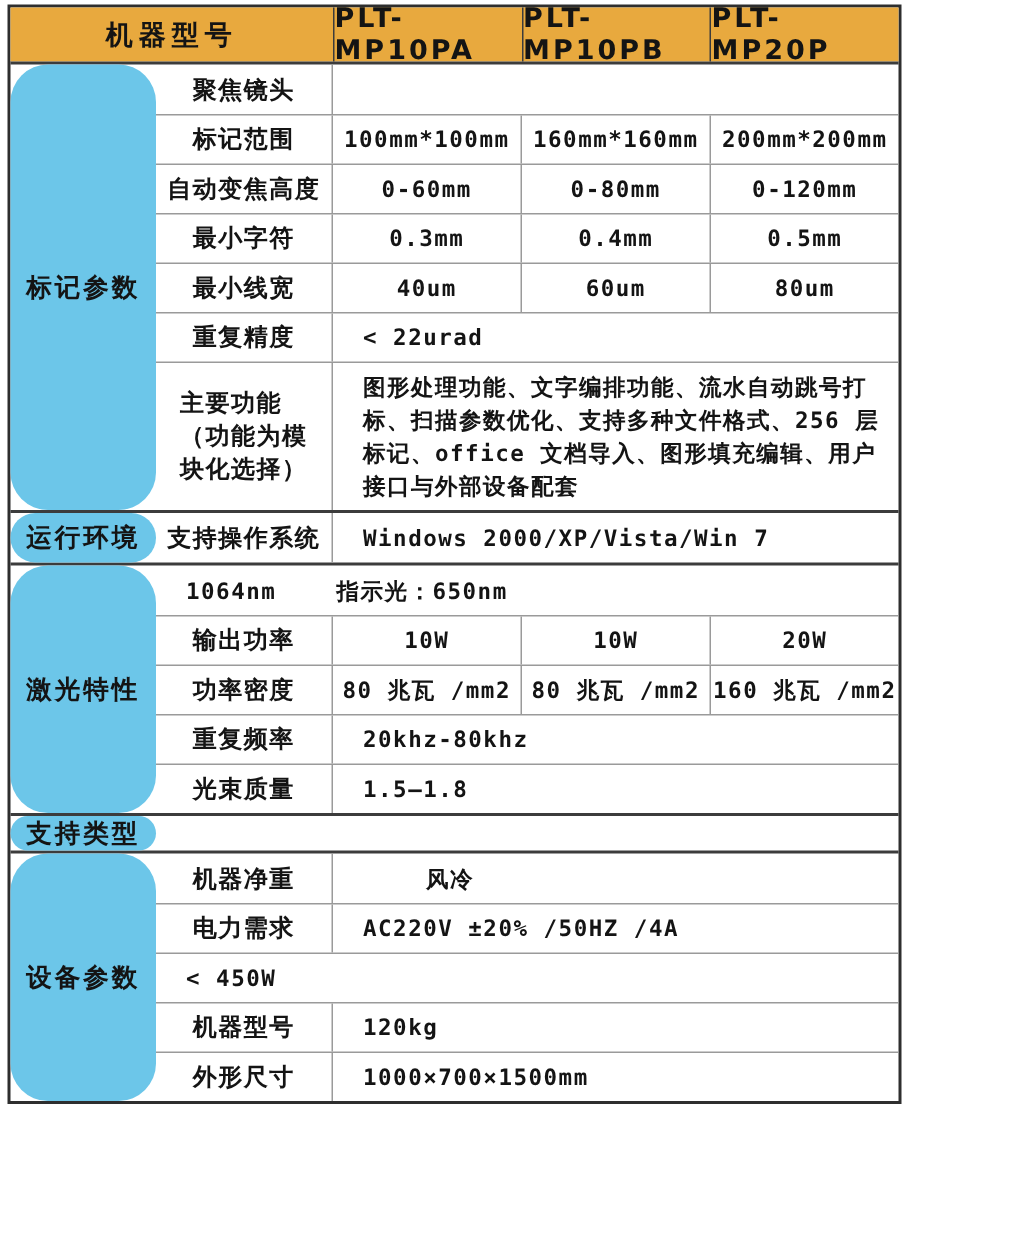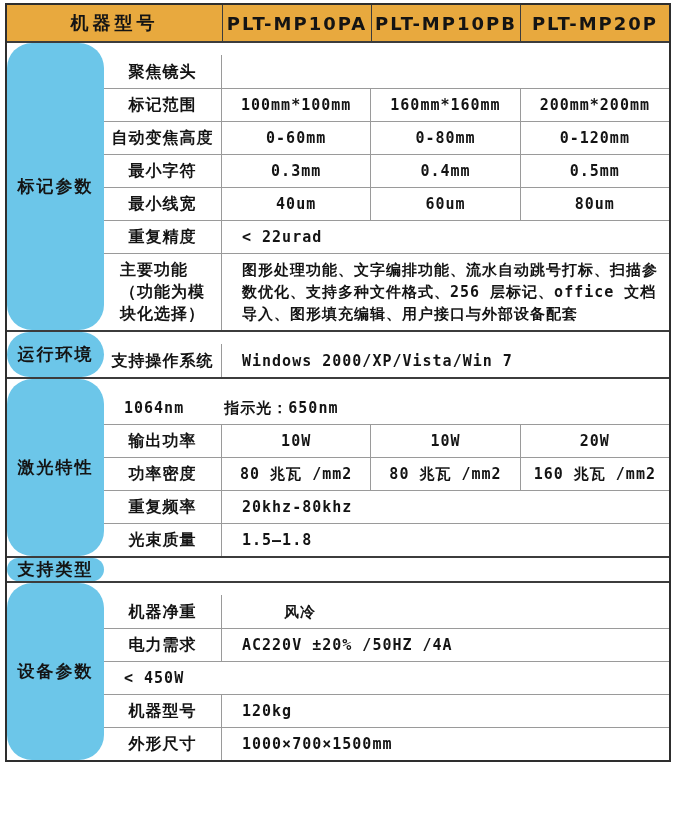--- a/index.html
+++ b/index.html
@@ -8,42 +8,42 @@
     --row-line:#9a9a9a;
     --section-line:#3c3c3c;
     --outer-border:#2e2e2e;
     --text:#141414;
   }
   *{box-sizing:border-box;margin:0;padding:0;}
   html,body{width:676px;height:835px;overflow:hidden;background:#ffffff;}
   body{font-family:"DejaVu Sans","Liberation Sans",sans-serif;color:var(--text);}
 
   .spec-table{
-    position:absolute;left:5px;top:3px;width:666px;
+    position:absolute;left:5px;top:3px;width:596px;
     border:2px solid var(--outer-border);
     background:#ffffff;
   }
 
   
   .hdr{
     display:flex;height:36px;background:var(--header-bg);
     font-weight:bold;font-size:18px;letter-spacing:2px;
   }
   .hdr > div{display:flex;align-items:center;justify-content:center;}
   .hdr-title{width:215px;letter-spacing:4px;}
   .hdr-model{flex:1;border-left:1px solid var(--section-line);}
 
   
   .section{display:flex;border-top:2px solid var(--section-line);}
   .section-name{
     width:97px;flex:0 0 97px;background:var(--section-bg);
     display:flex;align-items:center;justify-content:center;
     font-weight:bold;font-size:17px;letter-spacing:2px;border-radius:25px;
   }
-  .section-rows{flex:1;display:flex;flex-direction:column;margin-top:12px;}
+  .section-rows{flex:1;display:flex;flex-direction:column;}
 
   
   .row{display:flex;min-height:33px;align-items:stretch;}
   .row + .row{border-top:1px solid var(--row-line);}
   .row-label{
     width:118px;flex:0 0 118px;
     display:flex;align-items:center;justify-content:center;
     font-weight:bold;font-size:16px;letter-spacing:1px;
     border-right:1px solid var(--row-line);
     white-space:pre-line;text-align:left;line-height:22px;

